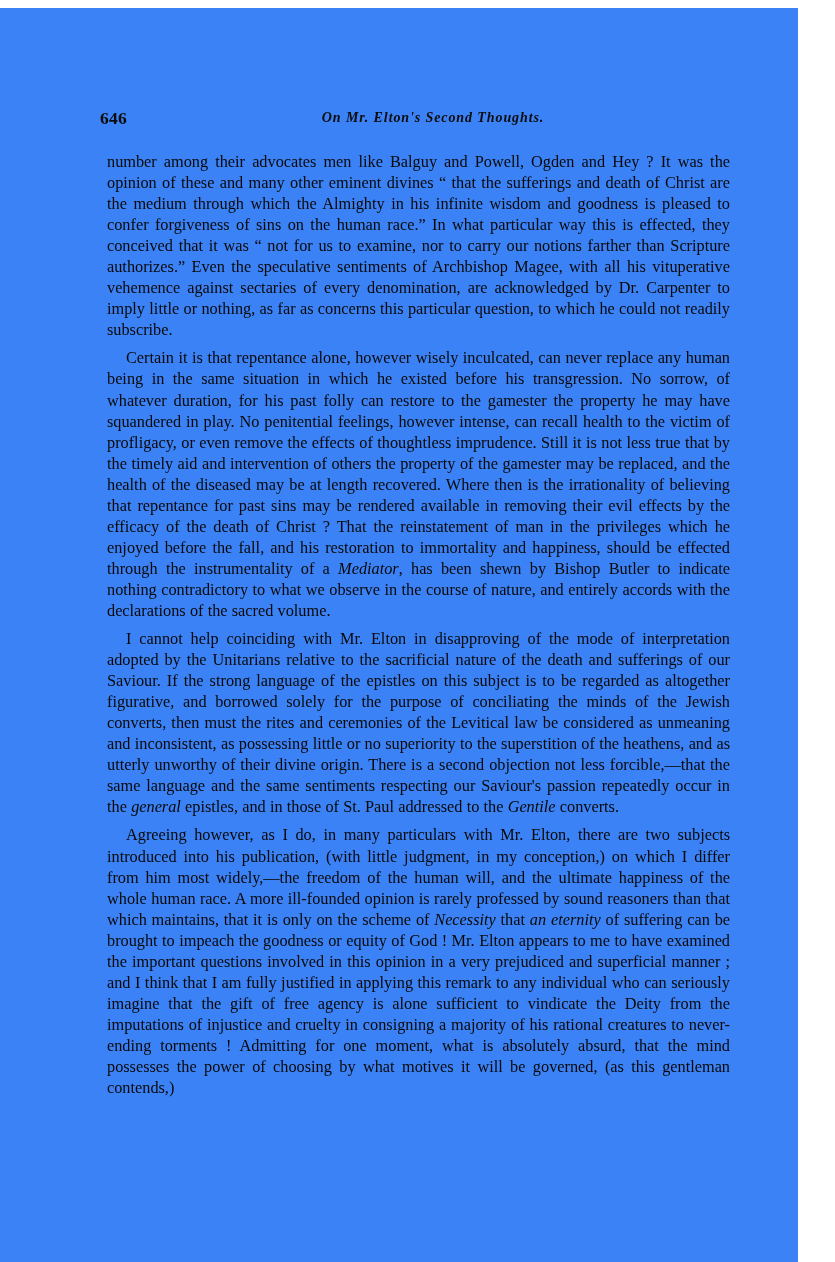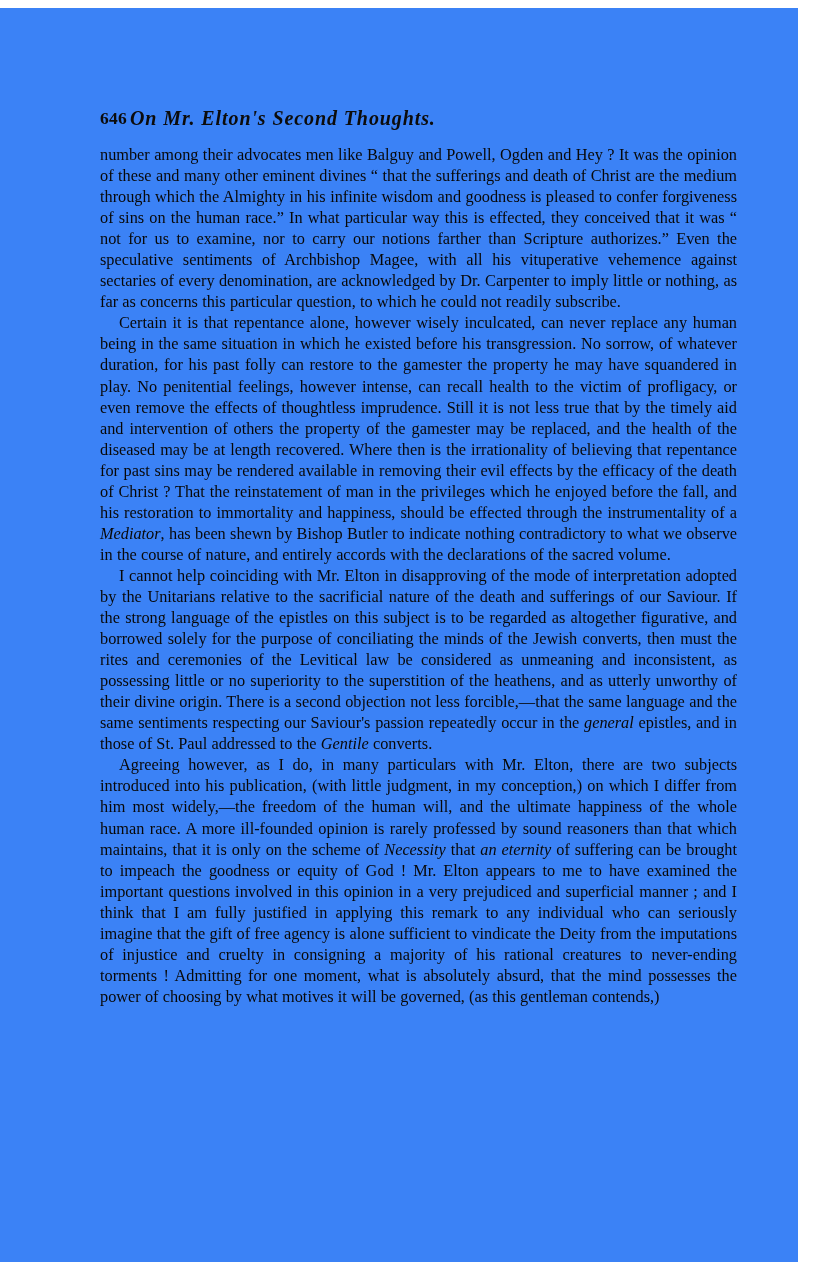--- a/index.html
+++ b/index.html
@@ -41,41 +41,41 @@
     font-weight: bold;
     letter-spacing: 0.2px;
     line-height: 22px;
     color: #101010;
   }
   .head-title {
     position: absolute;
     left: 0;
     top: 0;
     width: 636px;
-    text-align: left;
-    font-size: 20px;
+    text-align: center;
+    font-size: 14px;
     font-weight: bold;
     font-style: italic;
     line-height: 22px;
     letter-spacing: 0.9px;
     color: #101010;
     padding-left: 30px;
     box-sizing: border-box;
   }
 
   
   .text-block {
     position: absolute;
     left: 100px;
     top: 136px;
     width: 637px;
   }
 
   .para {
-    margin: 0;
+    margin: 7px;
     text-align: justify;
     text-justify: inter-word;
     font-size: 16.3px;
     line-height: 21.05px;
     text-indent: 19px;
     color: #0d0d0d;
     word-spacing: 0.15px;
     -webkit-font-smoothing: none;
   }
   .para.first {

